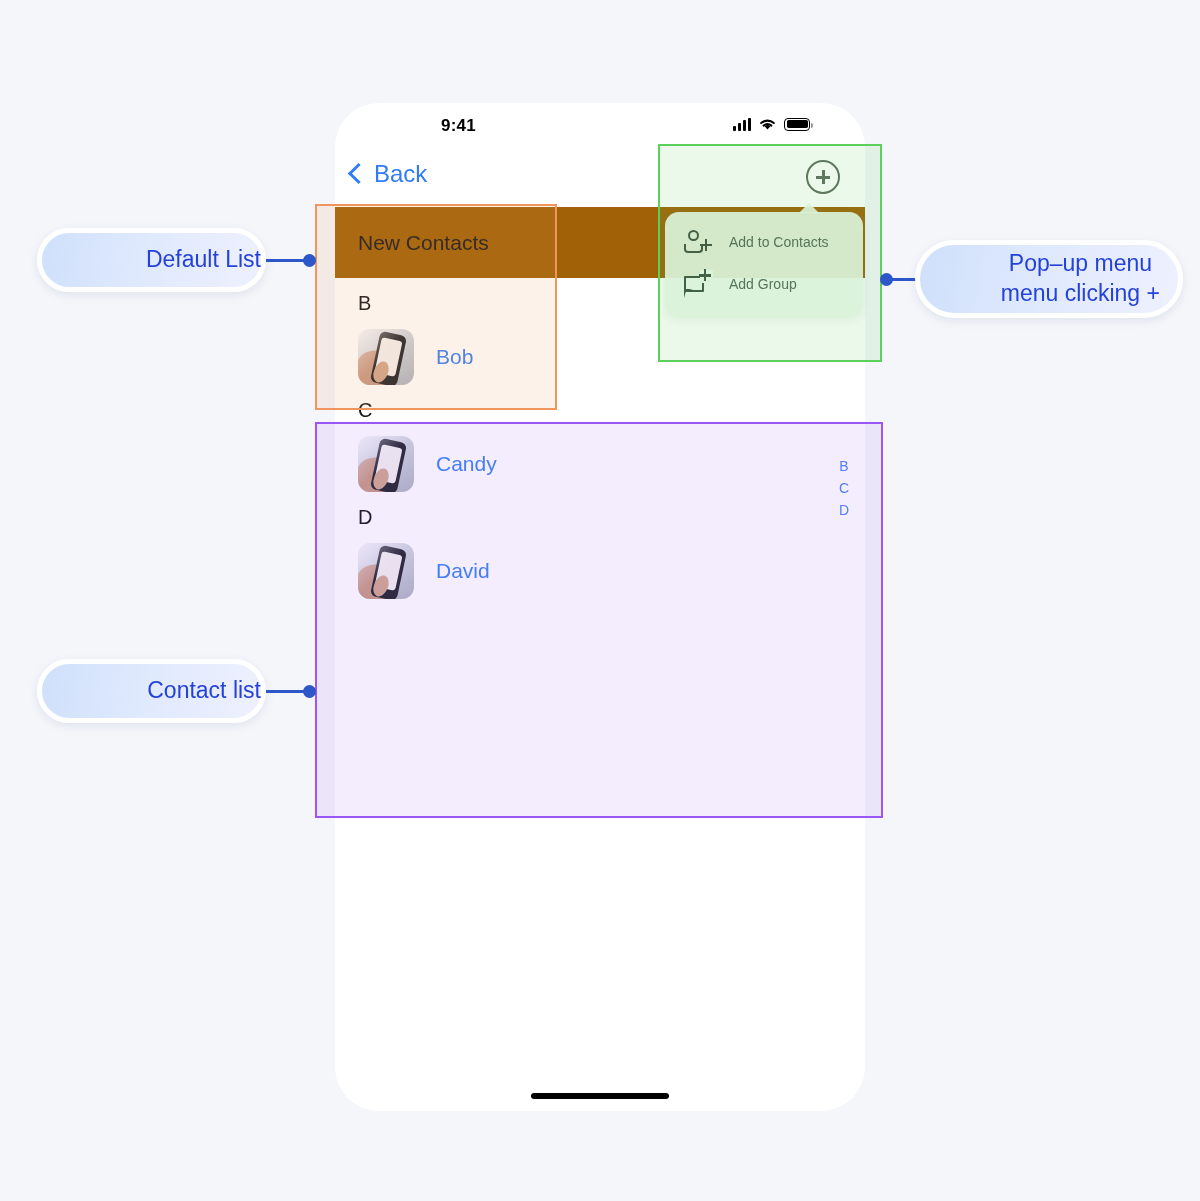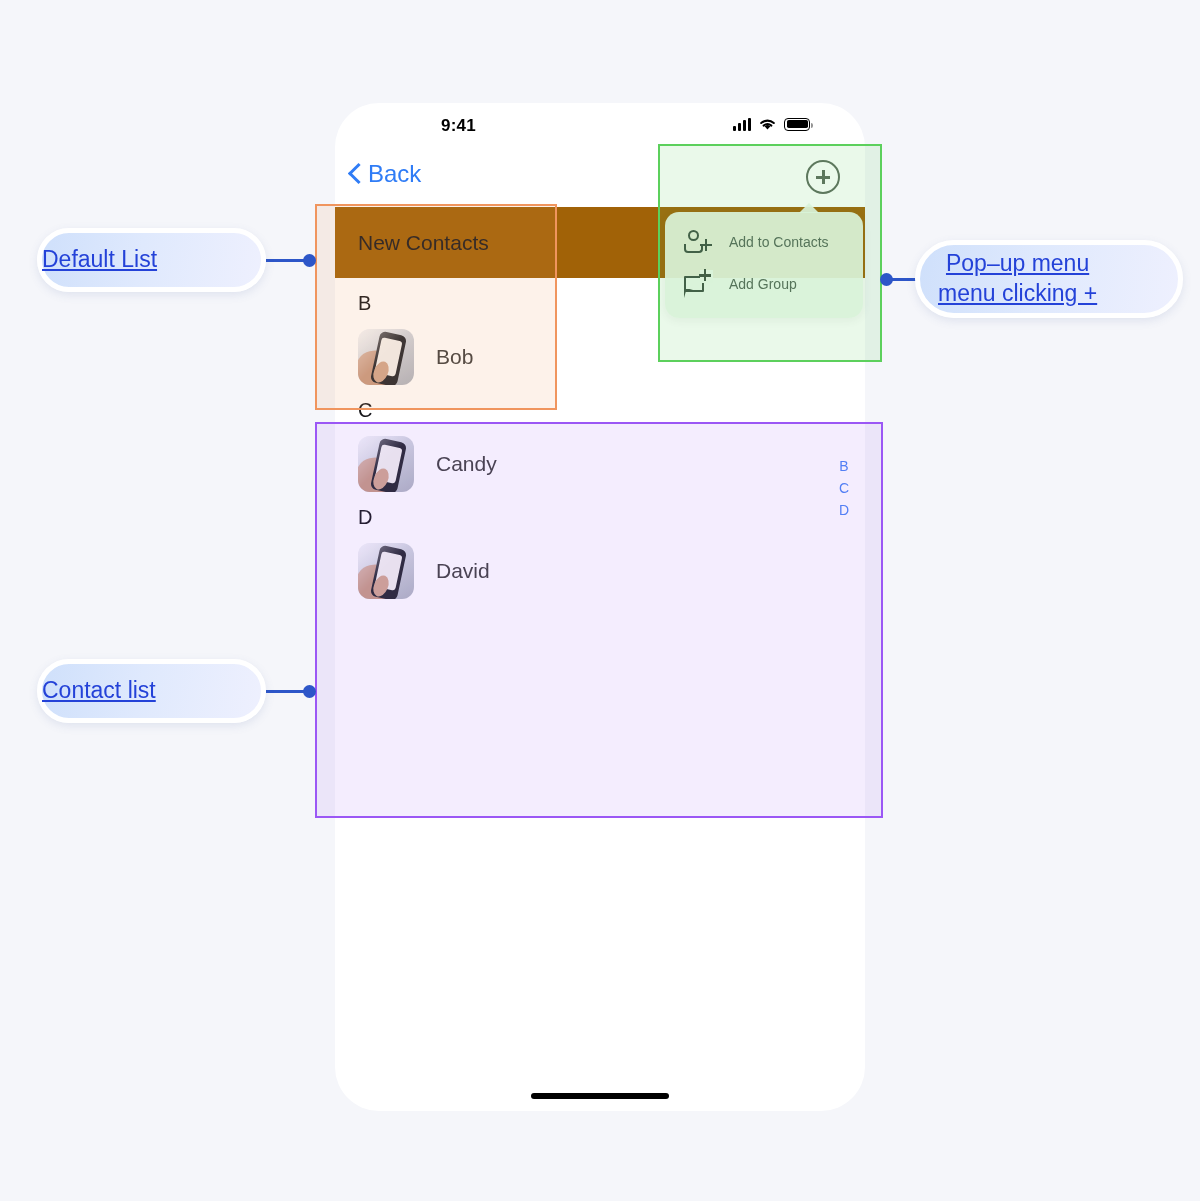--- a/index.html
+++ b/index.html
@@ -47,21 +47,21 @@
     content:""; position:absolute; right:-4px; top:4px;
     width:2.2px; height:5px; background:#000; border-radius:0 2px 2px 0;
     opacity:.42;
   }
   .batt span { display:block; width:100%; height:100%; background:#000; border-radius:1.8px; }
 
   
   .navbar { position: relative; height: 56px; }
   .back {
     position: absolute; left: 14px; top: 9px;
-    display: flex; align-items: center; gap: 6px;
+    display: flex; align-items: center; gap: 12px;
     color: #2f7cf6; font-size: 24px;
     cursor: pointer;
   }
   .chev-back {
     width: 13px; height: 22px;
     position: relative; display:inline-block;
   }
   .chev-back::before {
     content:""; position:absolute; left:2px; top:3px;
     width: 12px; height: 12px;
@@ -135,21 +135,21 @@
   }
   .avatar .thumb{
     position:absolute; left:16px; bottom:2px; width:14px; height:22px;
     background:#d2a78f; border-radius:50%;
     transform: rotate(22deg);
   }
   .avatar .gloss{
     position:absolute; inset:0;
     background: linear-gradient(135deg, rgba(255,255,255,.55) 0%, rgba(255,255,255,0) 48%);
   }
-  .contact-name { font-size: 21px; color:#404040; }
+  .contact-name { font-size: 21px; color:#3b82f6; }
 
   .alpha-index {
     position:absolute; right: 16px; top: 180px;
     display:flex; flex-direction:column; align-items:center; gap:6px;
     font-size: 14px; color:#4a84f5; font-weight: 500;
     cursor: pointer;
   }
 
   .home-indicator {
     position:absolute; left:50%; transform:translateX(-50%);
@@ -237,27 +237,26 @@
     position:absolute; right:0; top:0; width:13px; height:13px; background:#ecf8ec;
   }
 
   
   .callout {
     position: absolute;
     background: linear-gradient(100deg, #cfe0fb 0%, #dfe9fd 45%, #eef0fe 100%);
     border: 5px solid #ffffff;
     border-radius: 999px;
     color: #2442d8;
-    display: flex; align-items: center; justify-content: flex-start;
+    display: flex; align-items: center; justify-content: flex-end;
     text-align: center;
     box-shadow: 0 3px 10px rgba(80,100,160,.13);
     font-size: 23px;
     line-height: 1.3;
     cursor: default;
-    text-decoration: underline;
   }
   .c-default { left: 37px; top: 228px; width: 229px; height: 64px; }
   .c-contact { left: 37px; top: 659px; width: 229px; height: 64px; }
   .c-popup   { left: 915px; top: 240px; width: 268px; height: 78px; padding: 8px 18px; }
 
   .lead { position:absolute; height:3px; background:#2d56c8; }
   .lead-dot {
     position:absolute; width:13px; height:13px; border-radius:50%;
     background:#2d56c8;
   }

